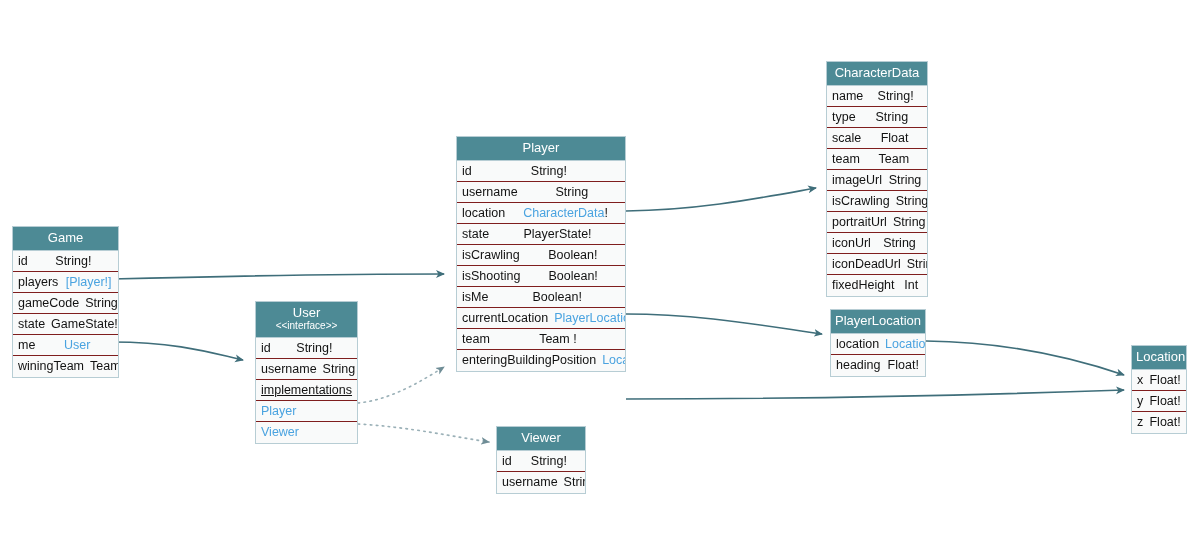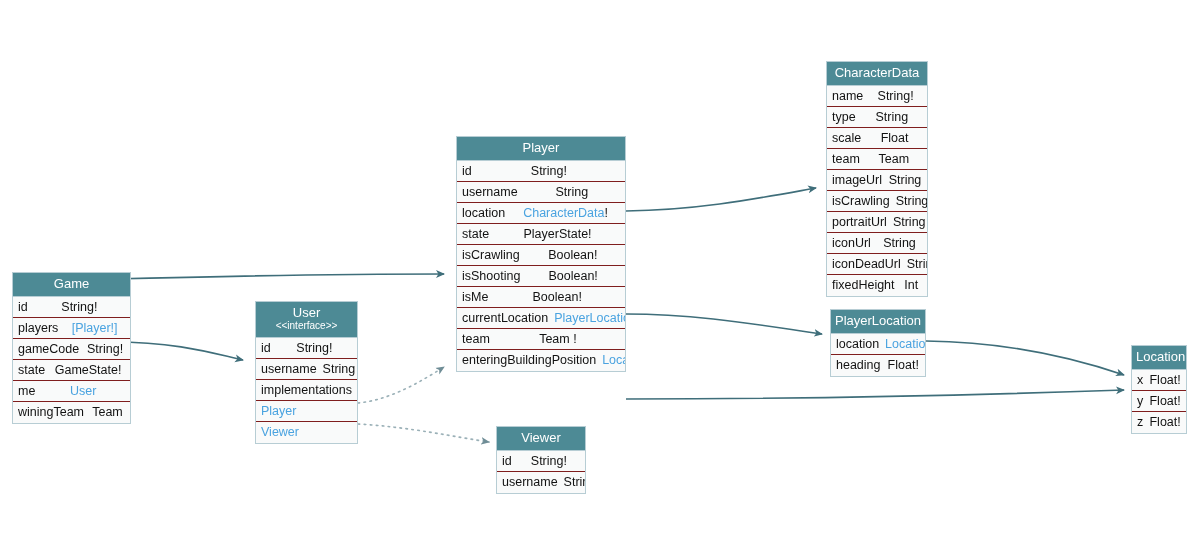--- a/index.html
+++ b/index.html
@@ -74,20 +74,21 @@
     text-align: left;
     flex: 0 0 auto;
     padding-right: 6px;
   }
   .entity .row .ftype {
     text-align: center;
     flex: 1 1 auto;
   }
   .entity .row.center {
     justify-content: flex-start;
+    text-decoration: underline;
   }
   .entity .row.center .fname {
     padding-right: 0;
   }
   .entity .row.single .fname {
     flex: 1 1 auto;
     text-align: left;
   }
   .ref { color: #4aa3e0; }
   .reflink { color: #4aa3e0; }
@@ -118,21 +119,21 @@
 
     <path d="M926,341 C 1010,342 1080,360 1124,375" fill="none" stroke="#3f6e7a" stroke-width="1.6" marker-end="url(#arrowSolid)"></path>
 
     <path d="M626,399 C 830,399 1010,394 1124,390" fill="none" stroke="#3f6e7a" stroke-width="1.6" marker-end="url(#arrowSolid)"></path>
 
     <path d="M358,403 C 390,400 420,382 444,367" fill="none" stroke="#9ab0b7" stroke-width="1.6" stroke-dasharray="1.6 4.4" stroke-linecap="round" marker-end="url(#arrowDot)"></path>
 
     <path d="M358,424 C 410,427 455,437 489,442" fill="none" stroke="#9ab0b7" stroke-width="1.6" stroke-dasharray="1.6 4.4" stroke-linecap="round" marker-end="url(#arrowDot)"></path>
   </svg>
 
-  <div class="entity" style="left:12px; top:226px; width:119px;margin-top:46px;">
+  <div class="entity" style="left:12px; top:226px; width:107px;">
     <div class="hdr">Game</div>
     <div class="row">
       <span class="fname">id</span>
       <span class="ftype">String!</span>
     </div>
     <div class="row">
       <span class="fname">players</span>
       <span class="ftype ref">[Player!]</span>
     </div>
     <div class="row">

